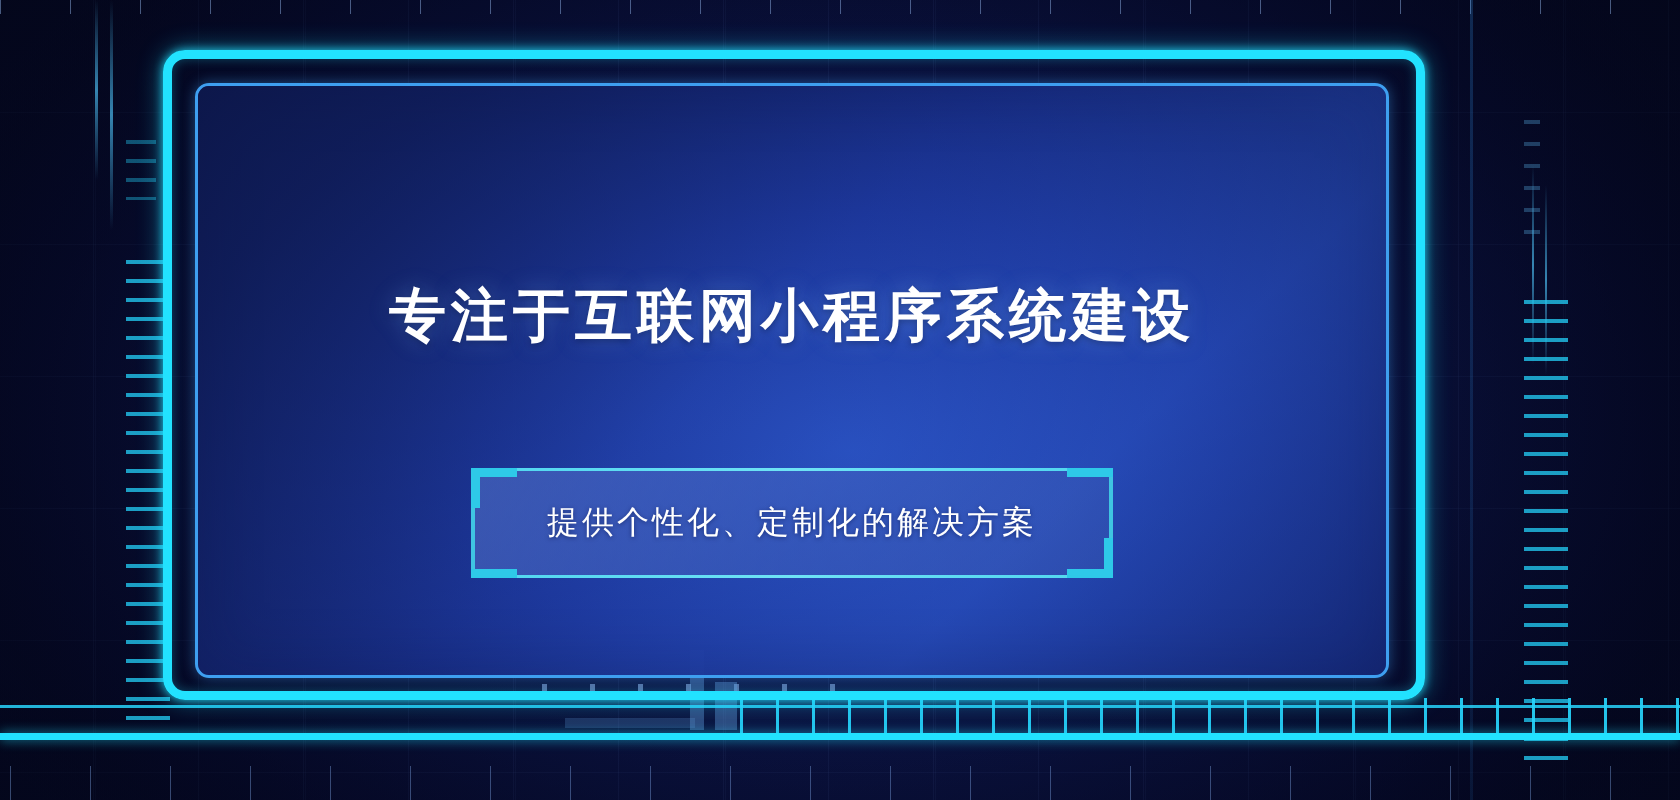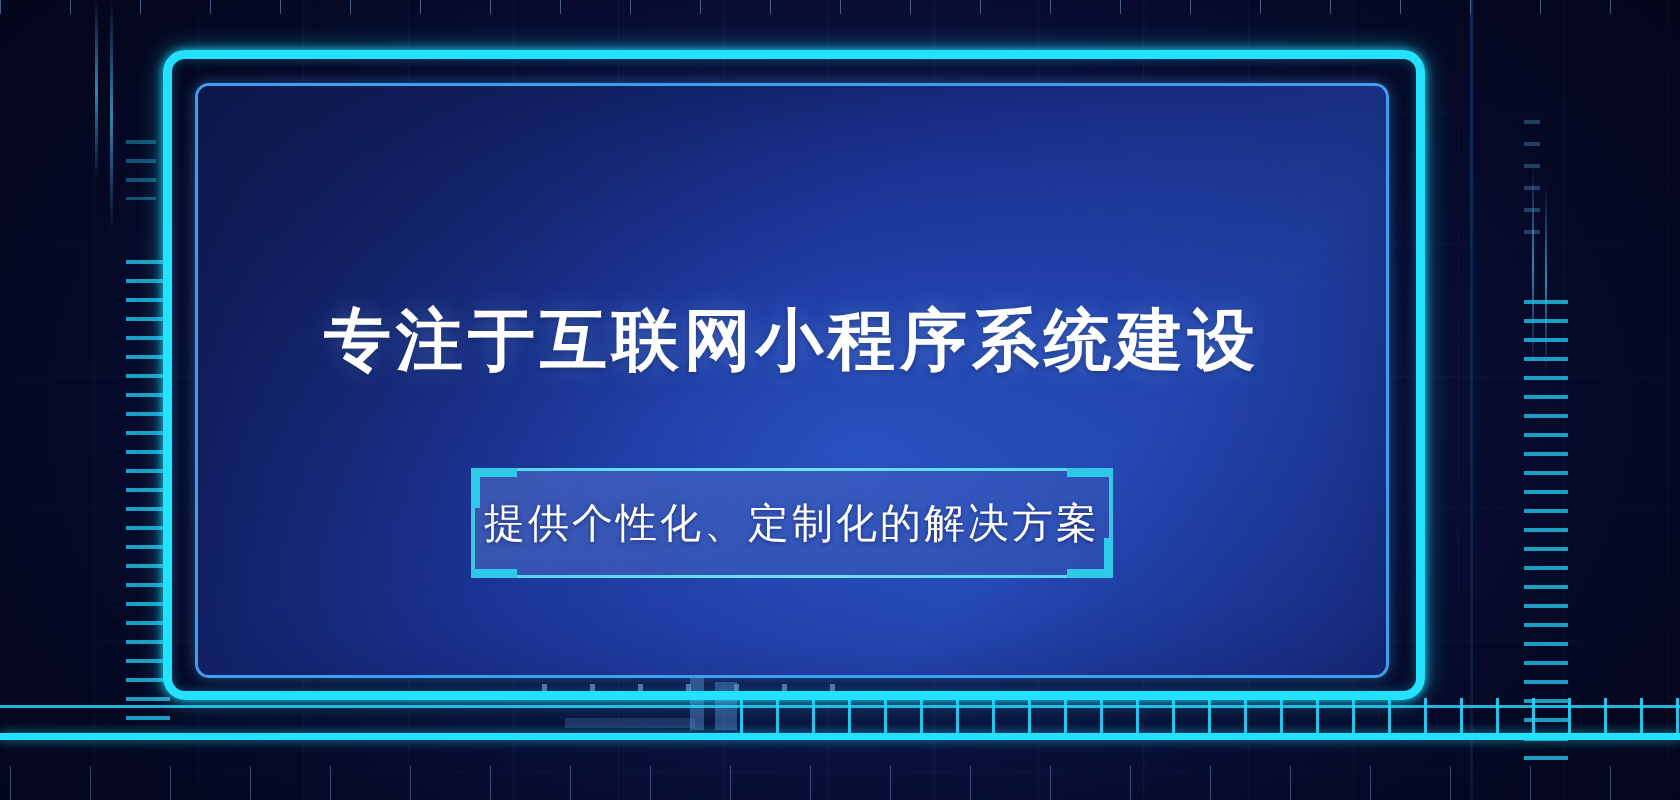--- a/index.html
+++ b/index.html
@@ -103,24 +103,23 @@
   }
   .panel-sheen{
     position:absolute;inset:0;
     background:linear-gradient(135deg, rgba(12,22,72,.85) 0%, rgba(26,50,150,.25) 45%, rgba(46,92,210,.32) 72%, rgba(20,40,120,.5) 100%);
     pointer-events:none;
   }
 
   
   .headline{
     position:absolute;left:0;right:0;top:198px;text-align:center;
-    color:#ffffff;font-size:67px;font-weight:bold;letter-spacing:5px;
+    color:#ffffff;font-size:57px;font-weight:bold;letter-spacing:5px;
     line-height:1.1;white-space:nowrap;
     text-shadow:0 0 22px rgba(130,190,255,.35), 0 2px 6px rgba(0,10,50,.45);
-    margin-top:19px;
   }
 
   
   .sub-wrap{
     position:absolute;left:50%;transform:translateX(-50%);
     top:382px;width:642px;height:110px;
   }
   .sub-fill{
     position:absolute;inset:0;
     background:linear-gradient(135deg, rgba(86,118,205,.55) 0%, rgba(68,100,190,.45) 55%, rgba(58,88,178,.40) 100%);
@@ -136,21 +135,21 @@
   .c-br-h{right:0;bottom:0;width:46px;height:9px;}
   .c-br-v{right:0;bottom:0;width:9px;height:40px;}
   .c-tr-h{right:0;top:0;width:46px;height:9px;}
   .c-bl-h{left:0;bottom:0;width:46px;height:9px;}
   .sub-side{position:absolute;width:4px;background:#3fc5e2;}
   .sub-side.l{left:0;top:0;bottom:0;}
   .sub-side.r{right:0;top:0;bottom:0;}
 
   .subtitle{
     position:absolute;inset:0;display:flex;align-items:center;justify-content:center;
-    color:#ffffff;font-size:41px;letter-spacing:3px;white-space:nowrap;
+    color:#ffffff;font-size:32px;letter-spacing:3px;white-space:nowrap;
     text-shadow:0 1px 4px rgba(0,12,60,.5);
   }
 </style>
 </head>
 <body>
 
 <div class="stage">
 
   <div class="bg-base"></div>
   <div class="bg-grid"></div>

